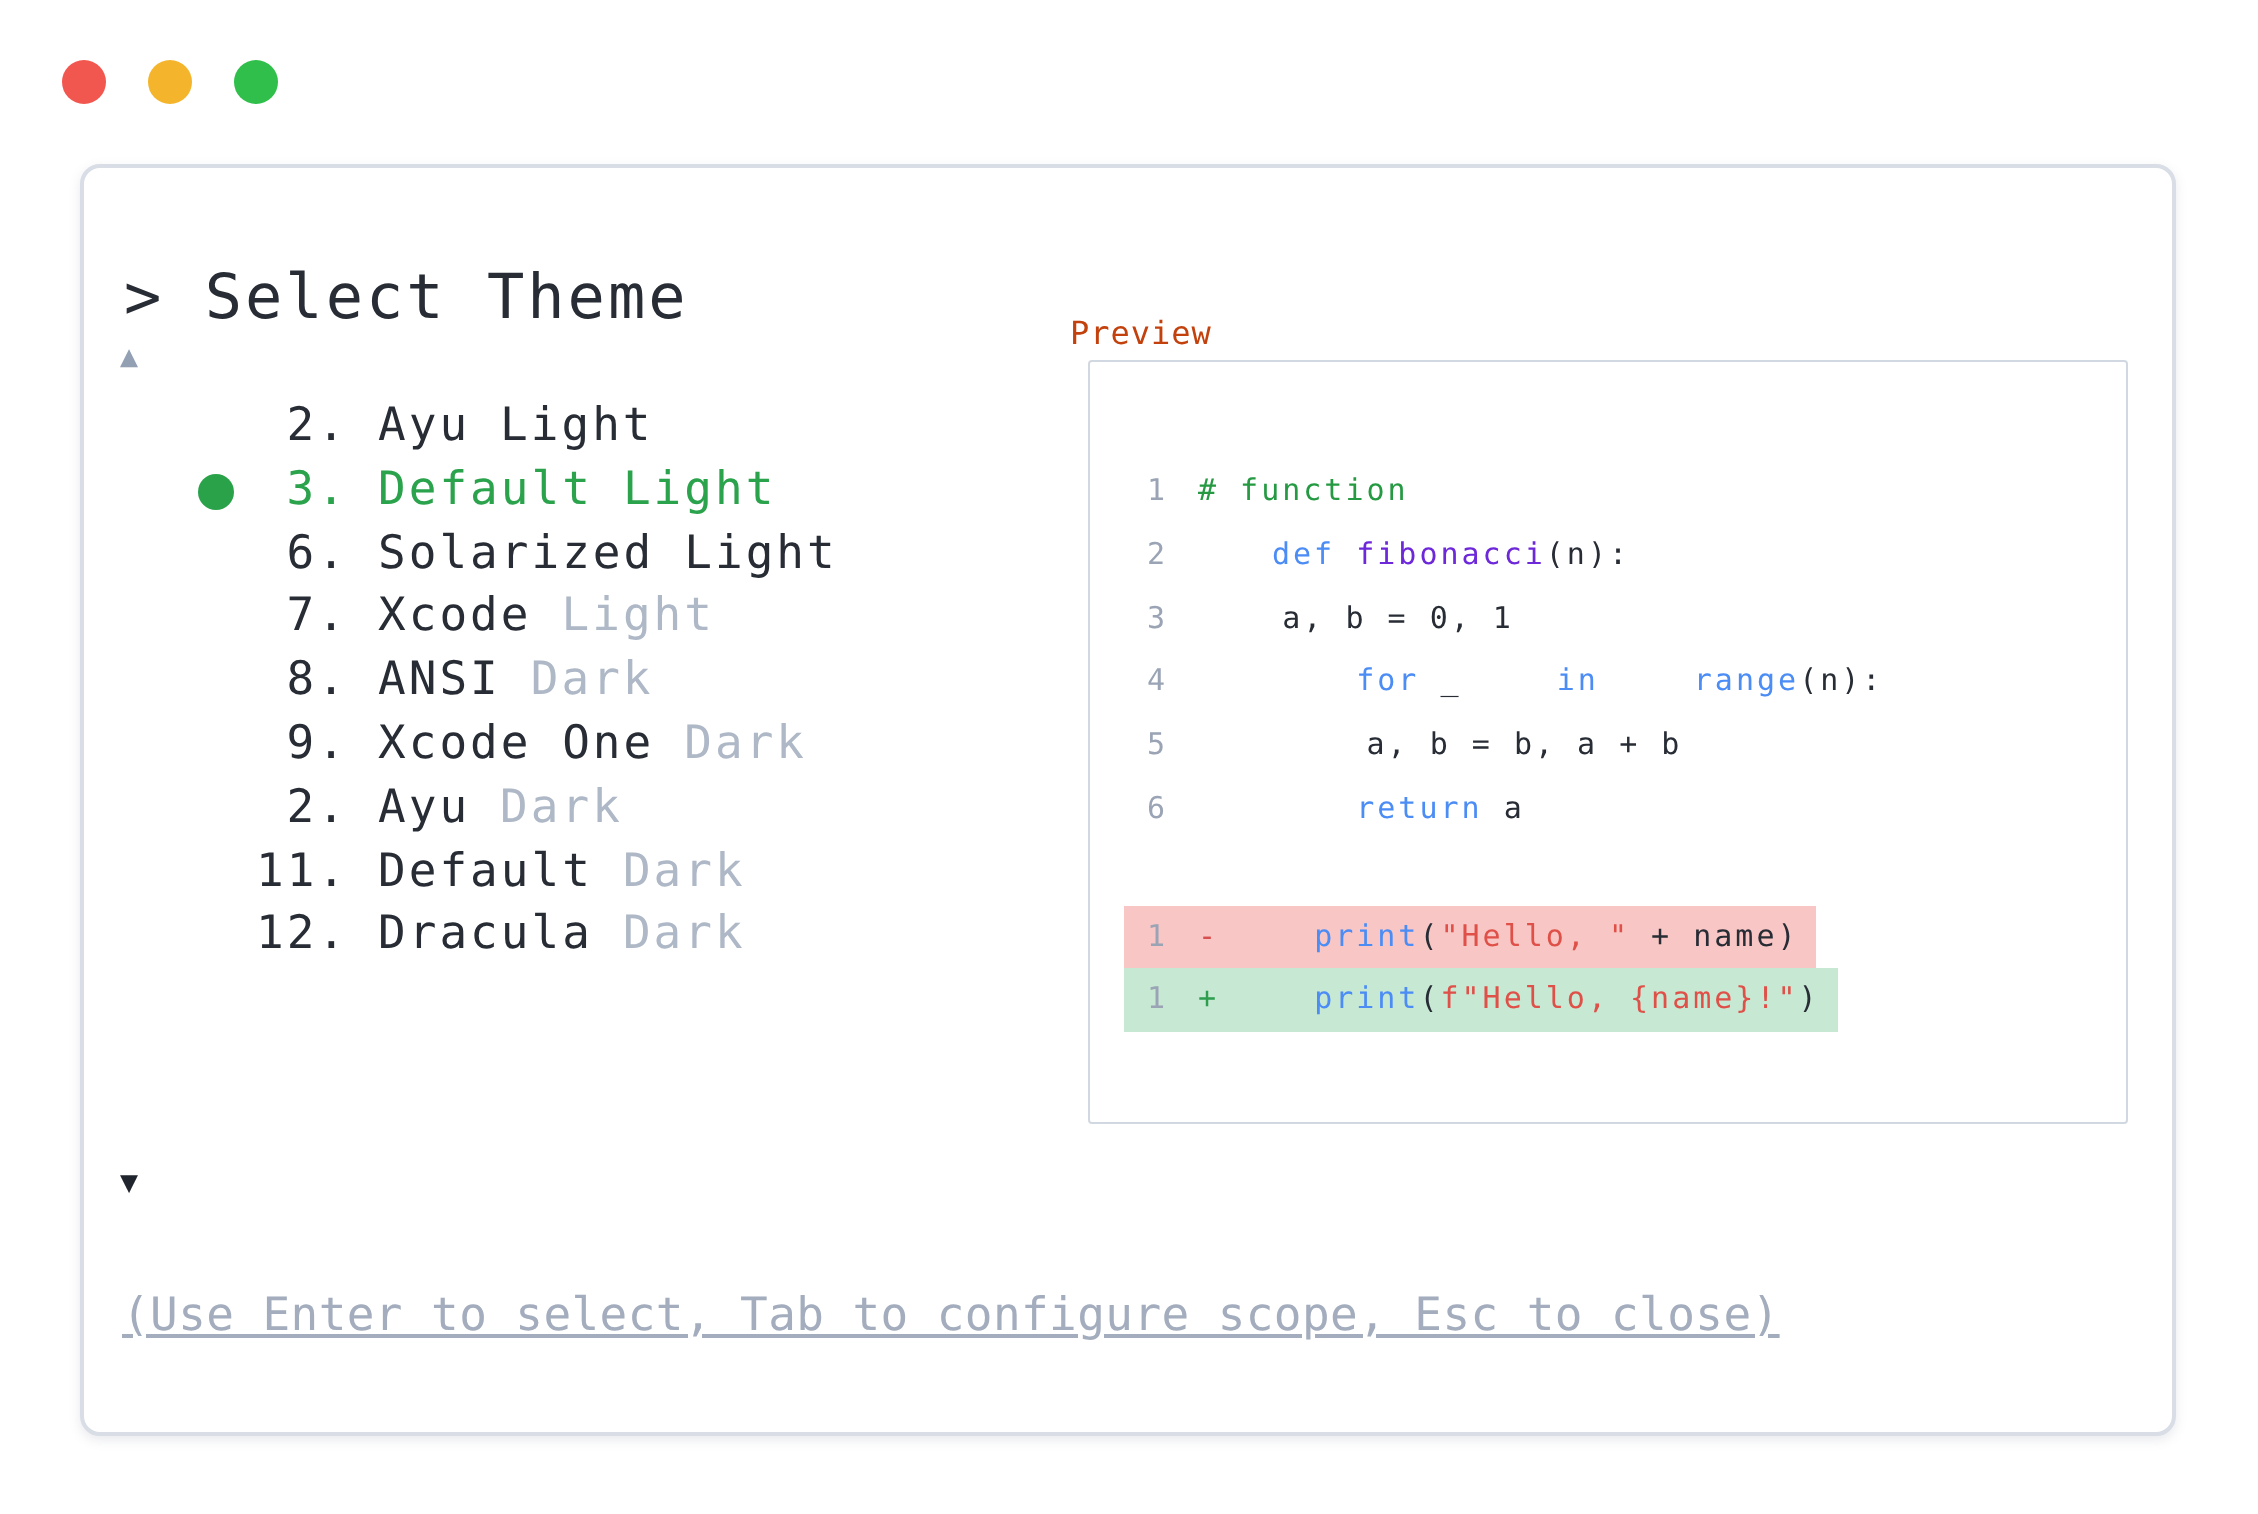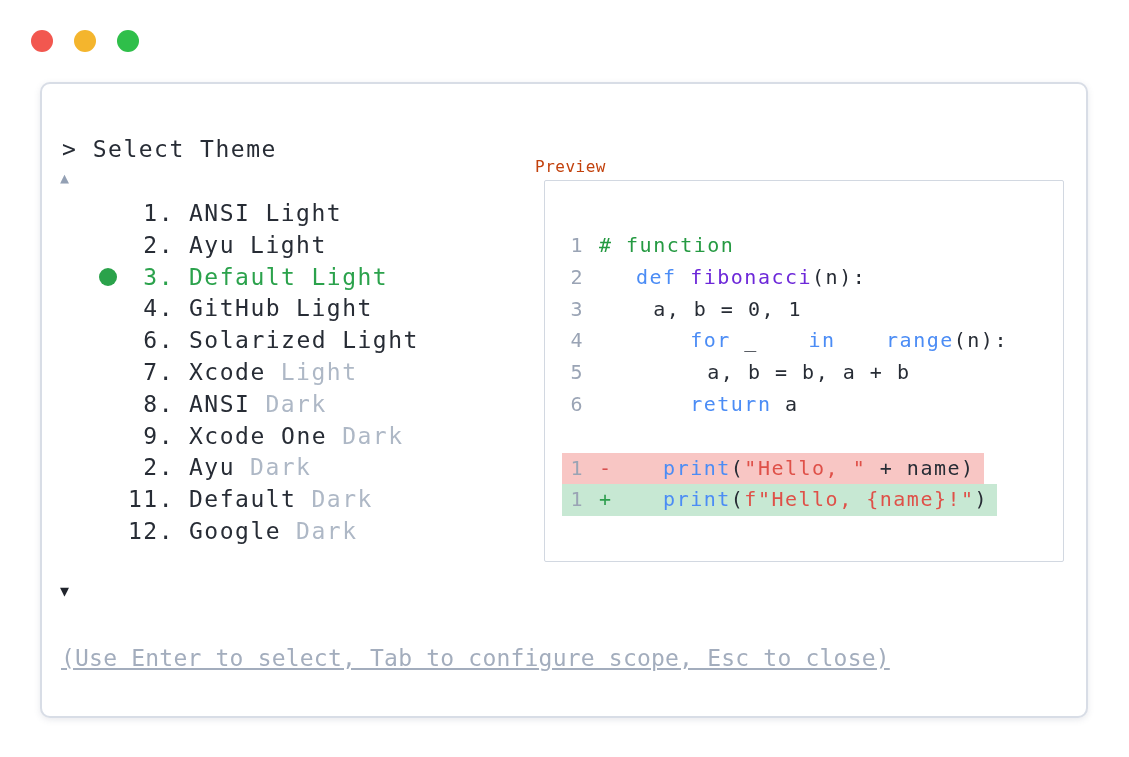--- a/index.html
+++ b/index.html
@@ -10,21 +10,21 @@
 
   
   .traffic-lights { position:absolute; left:31px; top:30px; display:flex; gap:21px; }
   .tl-dot { width:22px; height:22px; border-radius:50%; display:inline-block; }
 
   
   .panel { position:absolute; left:40px; top:82px; width:1048px; height:636px;
            background:#ffffff; border:2px solid #d8dde6; border-radius:10px;
            box-shadow:0 2px 6px rgba(110,120,140,0.16); }
 
-  .prompt { position:absolute; left:20px; top:50px; font-size:23px; line-height:31.8px;
+  .prompt { position:absolute; left:20px; top:50px; font-size:31px; line-height:31.8px;
             letter-spacing:1.5px; color:#272c35; white-space:pre; }
 
   .scroll-up   { position:absolute; left:18px; top:79px;  font-size:15px; line-height:31.8px;
                  color:#93a0b4; cursor:pointer; }
   .scroll-down { position:absolute; left:18px; top:492px; font-size:15px; line-height:31.8px;
                  color:#20242c; cursor:pointer; }
 
   
   .theme-list { position:absolute; left:86px; top:114px; font-size:23px; line-height:31.8px;
                 letter-spacing:1.5px; color:#272c35; }
@@ -38,21 +38,21 @@
 
   .hint { position:absolute; left:19px; top:559px; font-size:23px; line-height:31.8px;
           letter-spacing:0.2px; color:#a3adbd; white-space:pre;text-decoration:underline; }
 
   
   .preview-label { position:absolute; left:493px; top:50px; font-size:16px;
                    line-height:31.8px; letter-spacing:0.5px; color:#c2410c;margin-top:17px; }
   .preview-box { position:absolute; left:502px; top:96px; width:520px; height:382px;
                  background:#ffffff; border:1.5px solid #d2d8e1; border-radius:2px; }
 
-  .code-block { padding:49px 0 0 23px; font-size:20px; line-height:31.8px;
+  .code-block { padding:49px 0 0 23px; font-size:15px; line-height:31.8px;
                 letter-spacing:1.5px; color:#272c35; }
   .cline { height:31.8px; white-space:pre; }
   .cline.gap { margin-top:31.8px; }
   .lnum { display:inline-block; width:16px; text-align:right; margin-right:15px; color:#9aa4b5; }
 
   .tok-plain   { color:#272c35; }
   .tok-comment { color:#259a42; }
   .tok-keyword { color:#4b8cf5;margin-left:37px; }
   .tok-name    { color:#6d28d9; }
   .tok-string  { color:#df5048; }
@@ -74,31 +74,29 @@
       <span class="tl-dot" style="background: rgb(47, 191, 74);"></span>
     </div>
 
   <div class="panel">
 
     <div class="prompt">&gt; Select Theme</div>
 
     <div class="scroll-up">▲</div>
 
     <div class="theme-list" id="theme-list">
-        <div class="trow"><span class="num">1.</span><span class="tname">ANSI</span><span class="variant">Light</span></div>
         <div class="trow"><span class="num">2.</span><span class="tname">Ayu</span><span class="variant">Light</span></div>
         <div class="trow selected"><span class="sel-dot"></span><span class="num">3.</span><span class="tname">Default</span><span class="variant">Light</span></div>
-        <div class="trow"><span class="num">4.</span><span class="tname">GitHub</span><span class="variant">Light</span></div>
         <div class="trow"><span class="num">6.</span><span class="tname">Solarized</span><span class="variant">Light</span></div>
         <div class="trow"><span class="num">7.</span><span class="tname">Xcode</span><span class="variant dim">Light</span></div>
         <div class="trow"><span class="num">8.</span><span class="tname">ANSI</span><span class="variant dim">Dark</span></div>
         <div class="trow"><span class="num">9.</span><span class="tname">Xcode One</span><span class="variant dim">Dark</span></div>
         <div class="trow"><span class="num">2.</span><span class="tname">Ayu</span><span class="variant dim">Dark</span></div>
         <div class="trow"><span class="num">11.</span><span class="tname">Default</span><span class="variant dim">Dark</span></div>
-        <div class="trow"><span class="num">12.</span><span class="tname">Google</span><span class="variant dim">Dark</span></div>
+        <div class="trow"><span class="num">12.</span><span class="tname">Dracula</span><span class="variant dim">Dark</span></div>
       </div>
 
     <div class="scroll-down">▼</div>
 
     <div class="hint">(Use Enter to select, Tab to configure scope, Esc to close)</div>
 
     <div class="preview-label">Preview</div>
 
     <div class="preview-box">
       <div class="code-block" id="code-block">

